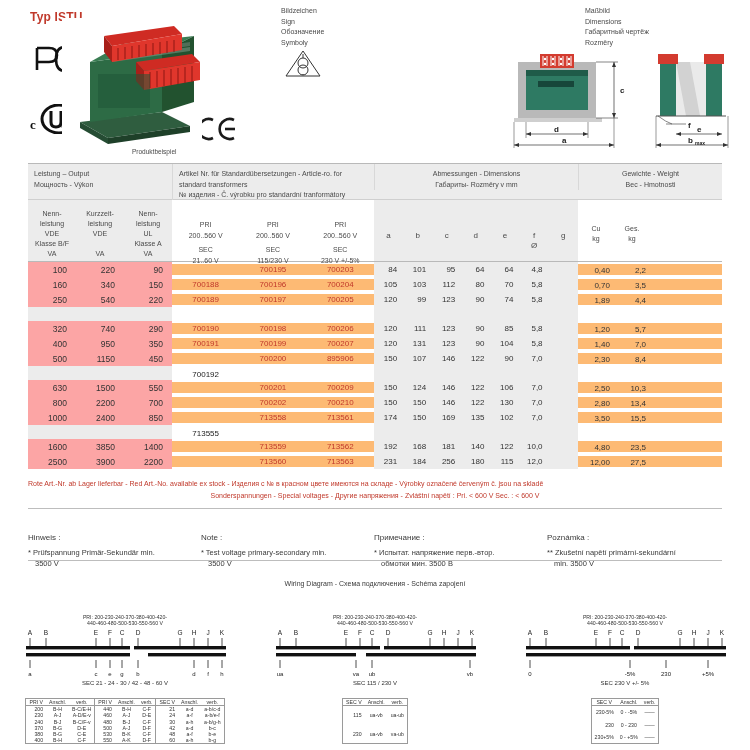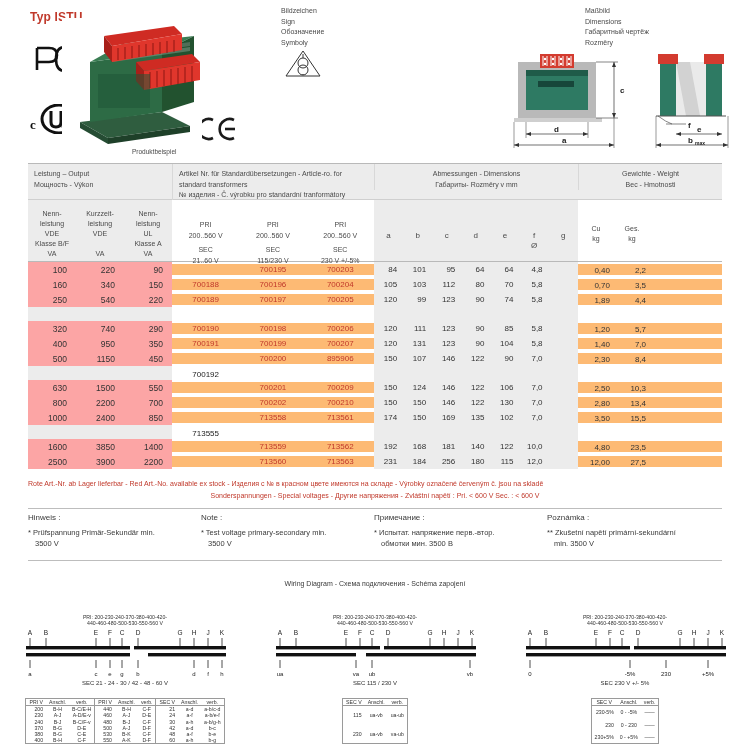--- a/index.html
+++ b/index.html
@@ -86,21 +86,21 @@
   .spacer-art { width:202px; height:14px;}
   .spacer-dim { width:204px; background:#ececec; height:14px;}
   .spacer-wt { width:144px; height:14px;}
 
   
   .redline { position:absolute; left:28px; top:478px; width:694px; font-size:7px; color:#c0392b; line-height:12px;}
   .redline .r2 { text-align:center; }
   .noteline { position:absolute; left:28px; top:508px; width:694px; border-top:1px solid #bdbdbd; }
   .notes { position:absolute; left:28px; top:512px; width:694px; display:flex; }
   .ncol { width:173px; font-size:7.5px; line-height:11px; color:#3a3a3a; padding-right:6px;}
-  .ncol .nt { margin-bottom:4px; font-size:8px;}
+  .ncol .nt { margin-bottom:4px; font-size:8px;margin-top:20px;}
   .ncol .nb { padding-left:7px; text-indent:-7px;}
   .ncol .nb2 { padding-left:7px; }
   .noteline2 { position:absolute; left:28px; top:560px; width:694px; border-top:1px solid #bdbdbd; }
 
   
   .wd-title { position:absolute; left:0; top:578px; width:750px; text-align:center; font-size:8px; color:#3a3a3a;}
   .wd-title .sub { font-size:7px; margin-top:2px;}
 
   .diagrams { position:absolute; left:0; top:614px; width:750px; display:flex; }
   .diag { width:250px; position:relative; }

